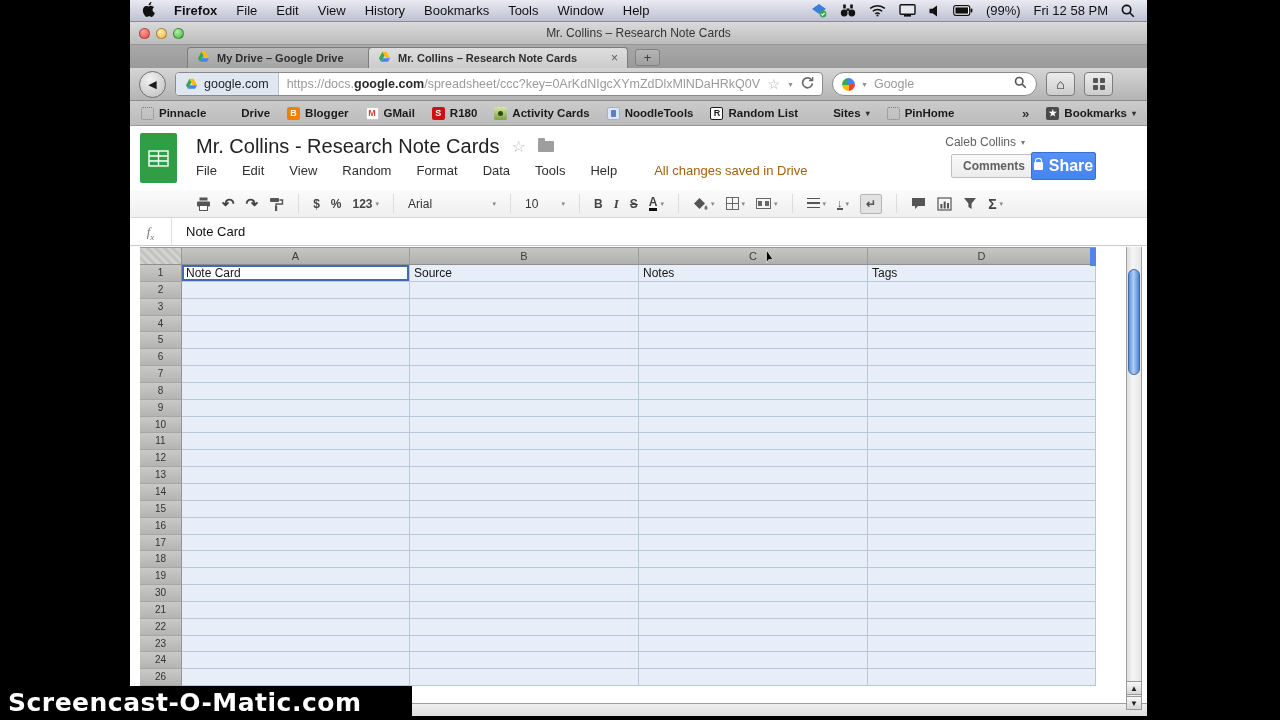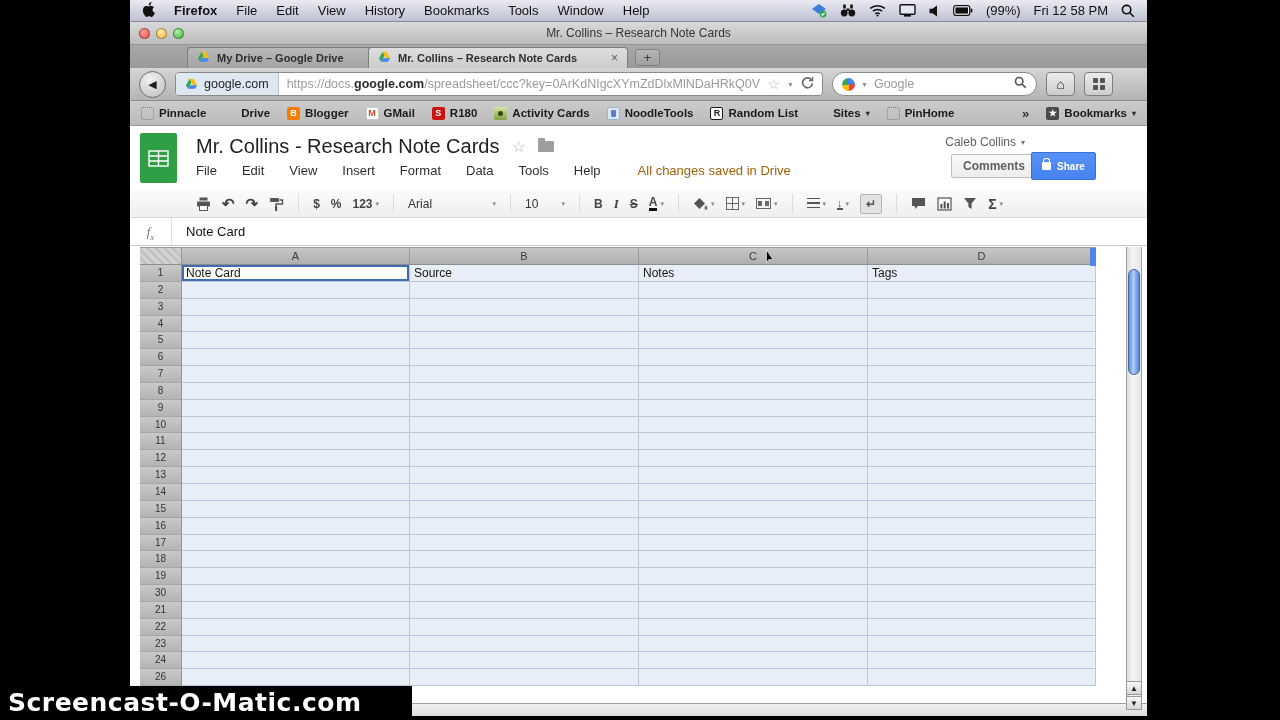--- a/index.html
+++ b/index.html
@@ -101,21 +101,21 @@
     font-size:13px; color:#2f2f2f; }
   .savestatus { color:#a16207; margin-left:12px; }
   .userchip { position:absolute; right:122px; top:9px; font-size:12px; color:#5f5f5f;
     display:flex; align-items:center; gap:5px; }
   .userchip .bcaret { font-size:8px; color:#777; }
   .commentsbtn { position:absolute; left:821px; top:28px; height:24px; padding:0 11px;
     background:linear-gradient(#f9f9f9,#ececec); border:1px solid #bfbfbf; border-radius:2px;
     font-size:12px; font-weight:bold; color:#606060; line-height:22px; }
   .sharebtn { position:absolute; left:901px; top:26px; width:65px; height:28px; border-radius:2px;
     border:1px solid #3a6fd0; display:flex; align-items:center; justify-content:center; gap:6px;
-    font-size:10px; font-weight:bold; color:#fff; }
+    font-size:16px; font-weight:bold; color:#fff; }
   .lock { width:9px; height:8px; background:#fff; border-radius:1px; position:relative; }
   .lock:before { content:""; position:absolute; left:1px; top:-4px; width:5px; height:5px;
     border:1.5px solid #fff; border-bottom:none; border-radius:3px 3px 0 0; }
 
   
   .toolbar { position:absolute; left:0; top:190px; width:100%; height:28px;
     background:linear-gradient(#fbfbfb,#efefef); border-bottom:1px solid #d6d6d6;
     display:flex; align-items:center; padding-left:66px; gap:11px; color:#555; }
   .tsep { width:1px; height:19px; background:#dcdcdc; margin:0 3px; flex:none; }
   .tbtn { display:flex; align-items:center; gap:3px; font-size:12px; font-weight:bold; color:#444; }
@@ -411,21 +411,21 @@
     </div>
     <div class="commentsbtn">Comments</div>
     <div class="sharebtn" style="background:linear-gradient(#5691f8,#4683ee);">
       <span class="lock"></span>
       <span>Share</span>
     </div>
     <div class="menurow" id="sheets-menus">
         <span>File</span>
         <span>Edit</span>
         <span>View</span>
-        <span>Insert</span>
+        <span>Random</span>
         <span>Format</span>
         <span>Data</span>
         <span>Tools</span>
         <span>Help</span>
         <span class="savestatus">All changes saved in Drive</span>
       </div>
   </div>
 
   <div class="toolbar">
     <span class="tbtn">

